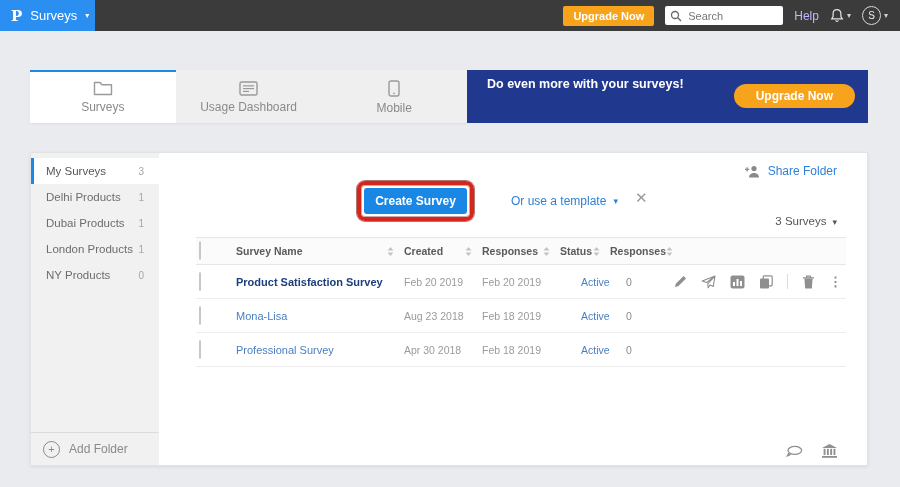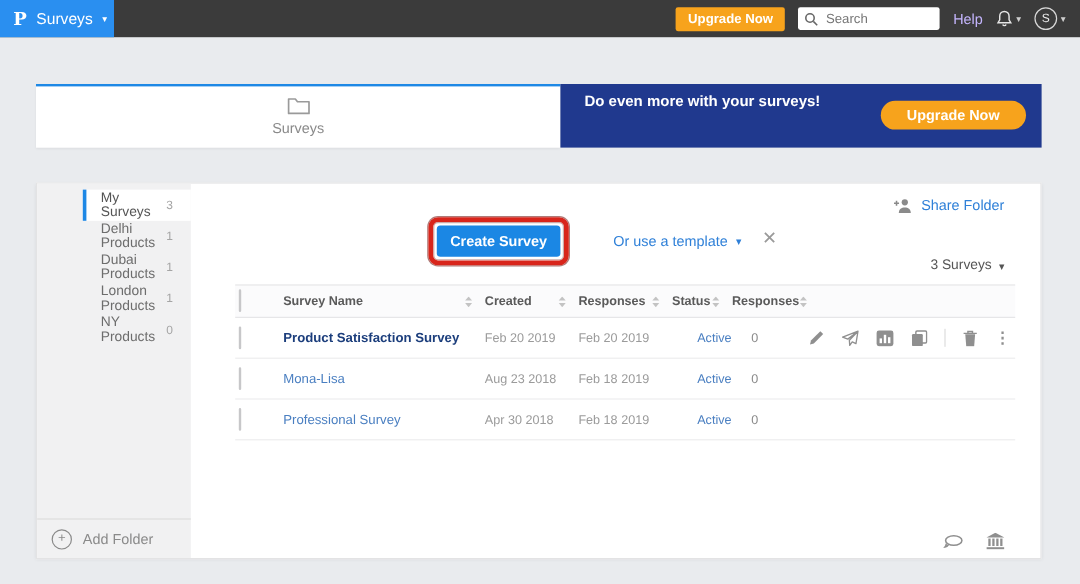--- a/index.html
+++ b/index.html
@@ -29,21 +29,21 @@
   
   .promo{position:absolute;left:467px;top:70px;width:401px;height:53px;background:#20398e;box-sizing:border-box;}
   .promo-title{position:absolute;left:20px;top:7px;color:#fff;font-size:12.5px;font-weight:bold;}
   .promo ul{position:absolute;left:24px;top:22px;margin:0;padding-left:14px;font-size:10.5px;color:#e8edf8;line-height:1.45;}
   .promo-cta{position:absolute;right:13px;top:14px;background:#f7a31c;color:#fff;font-weight:bold;font-size:12px;padding:5px 22px;border-radius:14px;border:none;cursor:pointer;font-family:inherit;}
 
   
   .card{position:absolute;left:30px;top:152px;width:838px;height:314px;background:#fff;border:1px solid #e3e3e4;box-sizing:border-box;box-shadow:0 1px 3px rgba(0,0,0,.08);}
 
   
-  .sidebar{position:absolute;left:0;top:0;width:128px;height:100%;background:#f1f1f2;box-sizing:border-box;padding-left:38px;}
+  .sidebar{position:absolute;left:0;top:0;width:128px;height:100%;background:#f1f1f2;box-sizing:border-box;}
   .side-list{padding-top:5px;}
   .side-item{height:26px;display:flex;align-items:center;padding:0 15px 0 12px;font-size:11.5px;color:#6d6d6d;border-left:3px solid transparent;box-sizing:border-box;cursor:pointer;}
   .side-item .count{margin-left:auto;color:#a5a5a5;font-size:10px;}
   .side-item.active{background:#fff;border-left:3px solid #1e88e5;color:#555;}
   .add-folder{position:absolute;bottom:0;left:0;width:100%;height:33px;border-top:1px solid #dcdcdc;display:flex;align-items:center;gap:9px;padding:0 12px;box-sizing:border-box;color:#8a8a8a;font-size:12px;cursor:pointer;}
   .plus-circle{width:15px;height:15px;border:1.4px solid #8a8a8a;border-radius:50%;display:flex;align-items:center;justify-content:center;font-size:11px;color:#8a8a8a;line-height:1;}
 
   
   .main{position:absolute;left:140px;top:0;right:0;bottom:0;}
   .share-folder{position:absolute;top:11px;right:30px;display:flex;gap:7px;align-items:center;color:#2f80d8;font-size:12px;cursor:pointer;}
@@ -117,20 +117,40 @@
 
   <div class="tabs">
     <div class="tab active">
       <span style="display:flex;">
         <svg width="20" height="15" viewBox="0 0 20 15">
             <path d="M1.5 13.5V1.5h5.6l1.8 2.3h9.6v9.7z" fill="none" stroke="#9a9a9a" stroke-width="1.4" stroke-linejoin="round"></path>
           </svg>
       </span>
       <span>Surveys</span>
     </div>
+    <div class="tab">
+      <span style="display:flex;">
+        <svg width="19" height="15" viewBox="0 0 19 15">
+            <rect x="1" y="1" width="17" height="13" rx="1.5" fill="none" stroke="#9a9a9a" stroke-width="1.4"></rect>
+            <line x1="4" y1="4.8" x2="15" y2="4.8" stroke="#9a9a9a" stroke-width="1.2"></line>
+            <line x1="4" y1="7.6" x2="15" y2="7.6" stroke="#9a9a9a" stroke-width="1.2"></line>
+            <line x1="4" y1="10.4" x2="10" y2="10.4" stroke="#9a9a9a" stroke-width="1.2"></line>
+          </svg>
+      </span>
+      <span>Usage Dashboard</span>
+    </div>
+    <div class="tab">
+      <span style="display:flex;">
+        <svg width="12" height="17" viewBox="0 0 12 17">
+            <rect x="1" y="1" width="10" height="15" rx="2" fill="none" stroke="#9a9a9a" stroke-width="1.4"></rect>
+            <circle cx="6" cy="13.3" r="0.9" fill="#9a9a9a"></circle>
+          </svg>
+      </span>
+      <span>Mobile</span>
+    </div>
   </div>
 
   <div class="promo">
     <div class="promo-title">Do even more with your surveys!</div>
     <button class="promo-cta">Upgrade Now</button>
   </div>
 
   <div class="card">
 
     <div class="sidebar">

